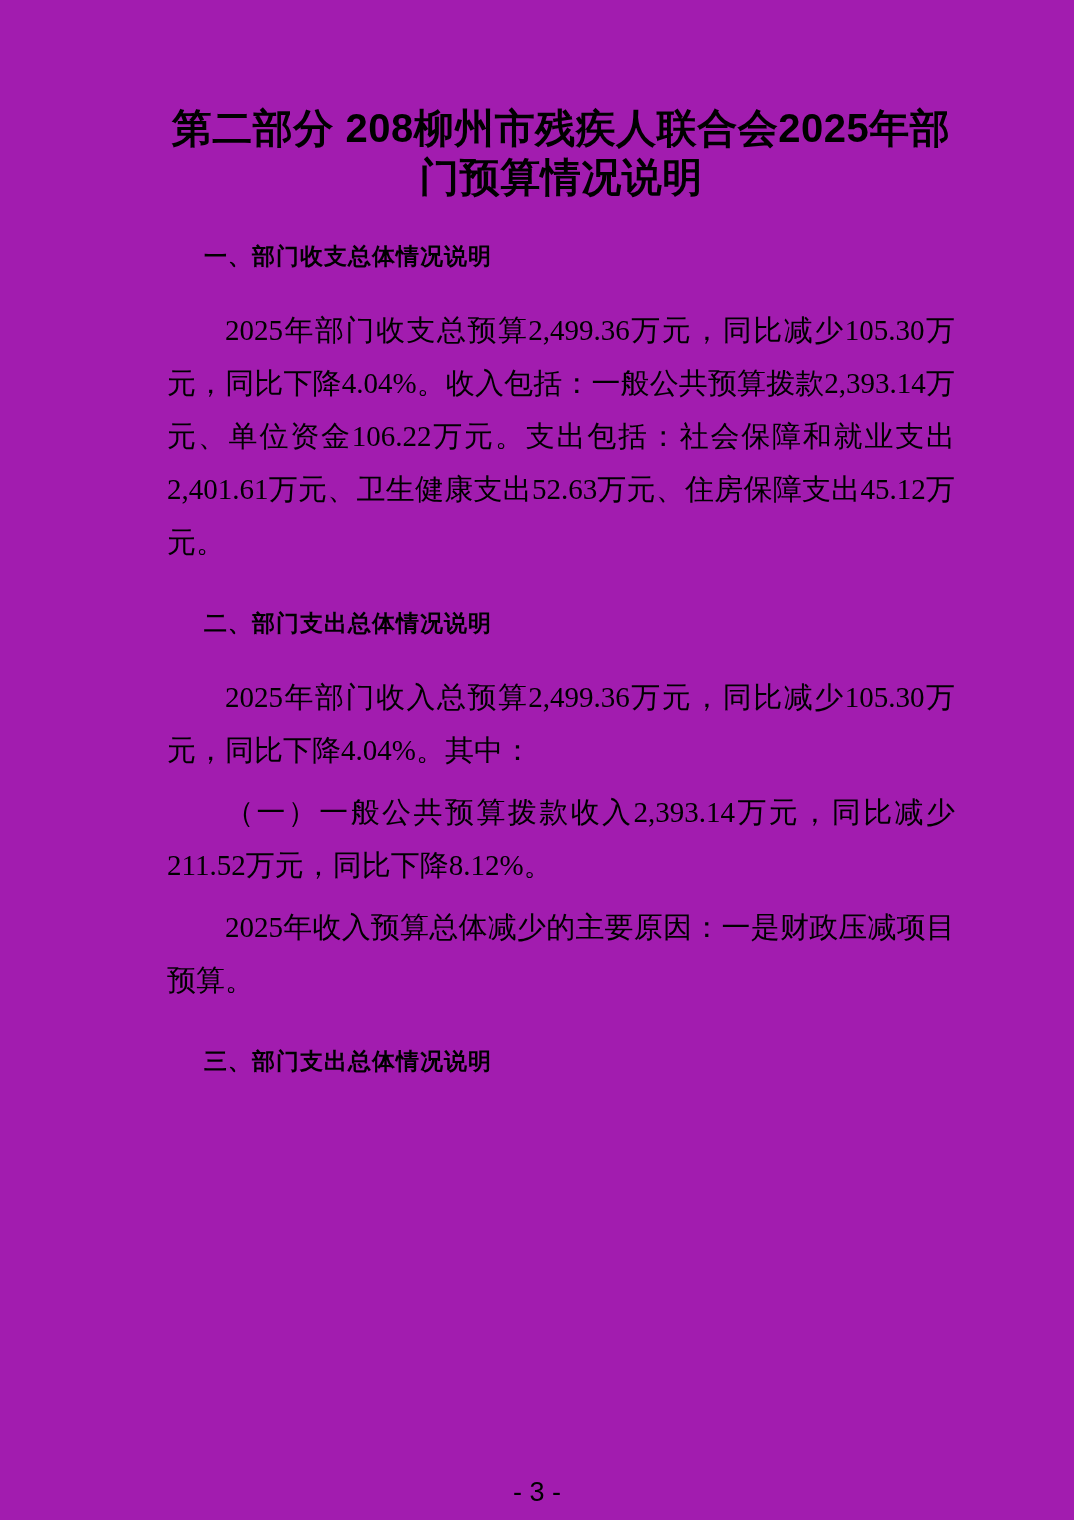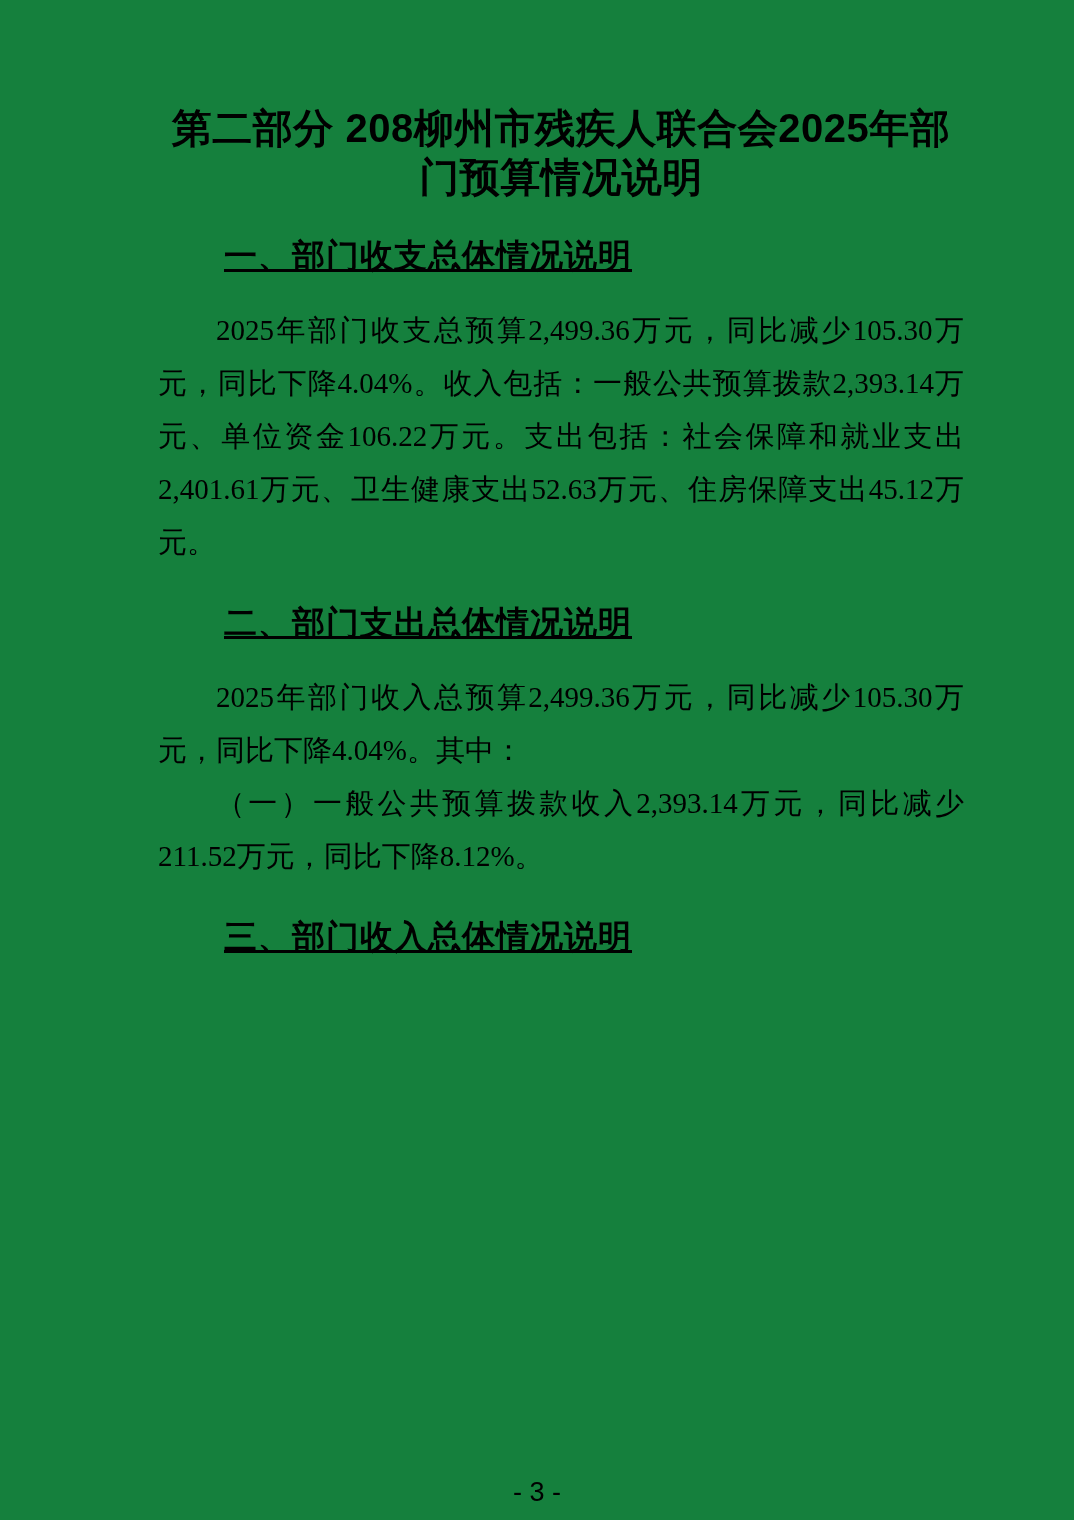--- a/index.html
+++ b/index.html
@@ -5,50 +5,49 @@
   html, body {
     margin: 0;
     padding: 0;
     background: #ffffff;
   }
   .page {
     position: relative;
     width: 1074px;
     height: 1520px;
     margin: 0 auto;
-    background: #15803d;
+    background: #a21caf;
     color: #000000;
     box-sizing: border-box;
     padding: 104px 110px 0 158px;
     overflow: hidden;
   }
   .doc-title {
     font-family: "Liberation Sans", "DejaVu Sans", sans-serif;
     font-weight: bold;
     font-size: 40px;
     line-height: 49px;
     text-align: center;
     margin: 0;
     letter-spacing: 0.5px;
   }
   .section-heading {
     font-family: "Liberation Sans", "DejaVu Sans", sans-serif;
     font-weight: bold;
-    font-size: 33px;
+    font-size: 23px;
     line-height: 36px;
     margin: 36px 0 30px 0;
     text-indent: 2em;
     letter-spacing: 1px;
-    text-decoration: underline;
   }
   .body-para {
     font-family: "Liberation Serif", "DejaVu Serif", serif;
     font-size: 29px;
     line-height: 53px;
-    margin: 0;
+    margin: 9px;
     text-indent: 2em;
     text-align: justify;
     text-justify: inter-character;
   }
   .page-footer {
     position: absolute;
     left: 0;
     right: 0;
     bottom: 12px;
     text-align: center;
@@ -64,18 +63,19 @@
 <div class="page">
 
   <h1 class="doc-title">第二部分 208柳州市残疾人联合会2025年部门预算情况说明</h1>
 
   <h2 class="section-heading">一、部门收支总体情况说明</h2>
   <p class="body-para">2025年部门收支总预算2,499.36万元，同比减少105.30万元，同比下降4.04%。收入包括：一般公共预算拨款2,393.14万元、单位资金106.22万元。支出包括：社会保障和就业支出2,401.61万元、卫生健康支出52.63万元、住房保障支出45.12万元。</p>
 
   <h2 class="section-heading">二、部门支出总体情况说明</h2>
   <p class="body-para">2025年部门收入总预算2,499.36万元，同比减少105.30万元，同比下降4.04%。其中：</p>
   <p class="body-para">（一）一般公共预算拨款收入2,393.14万元，同比减少211.52万元，同比下降8.12%。</p>
+  <p class="body-para">2025年收入预算总体减少的主要原因：一是财政压减项目预算。</p>
 
-  <h2 class="section-heading">三、部门收入总体情况说明</h2>
+  <h2 class="section-heading">三、部门支出总体情况说明</h2>
 
   <div class="page-footer">- 3 -</div>
 
 </div>
 
 </body></html>

